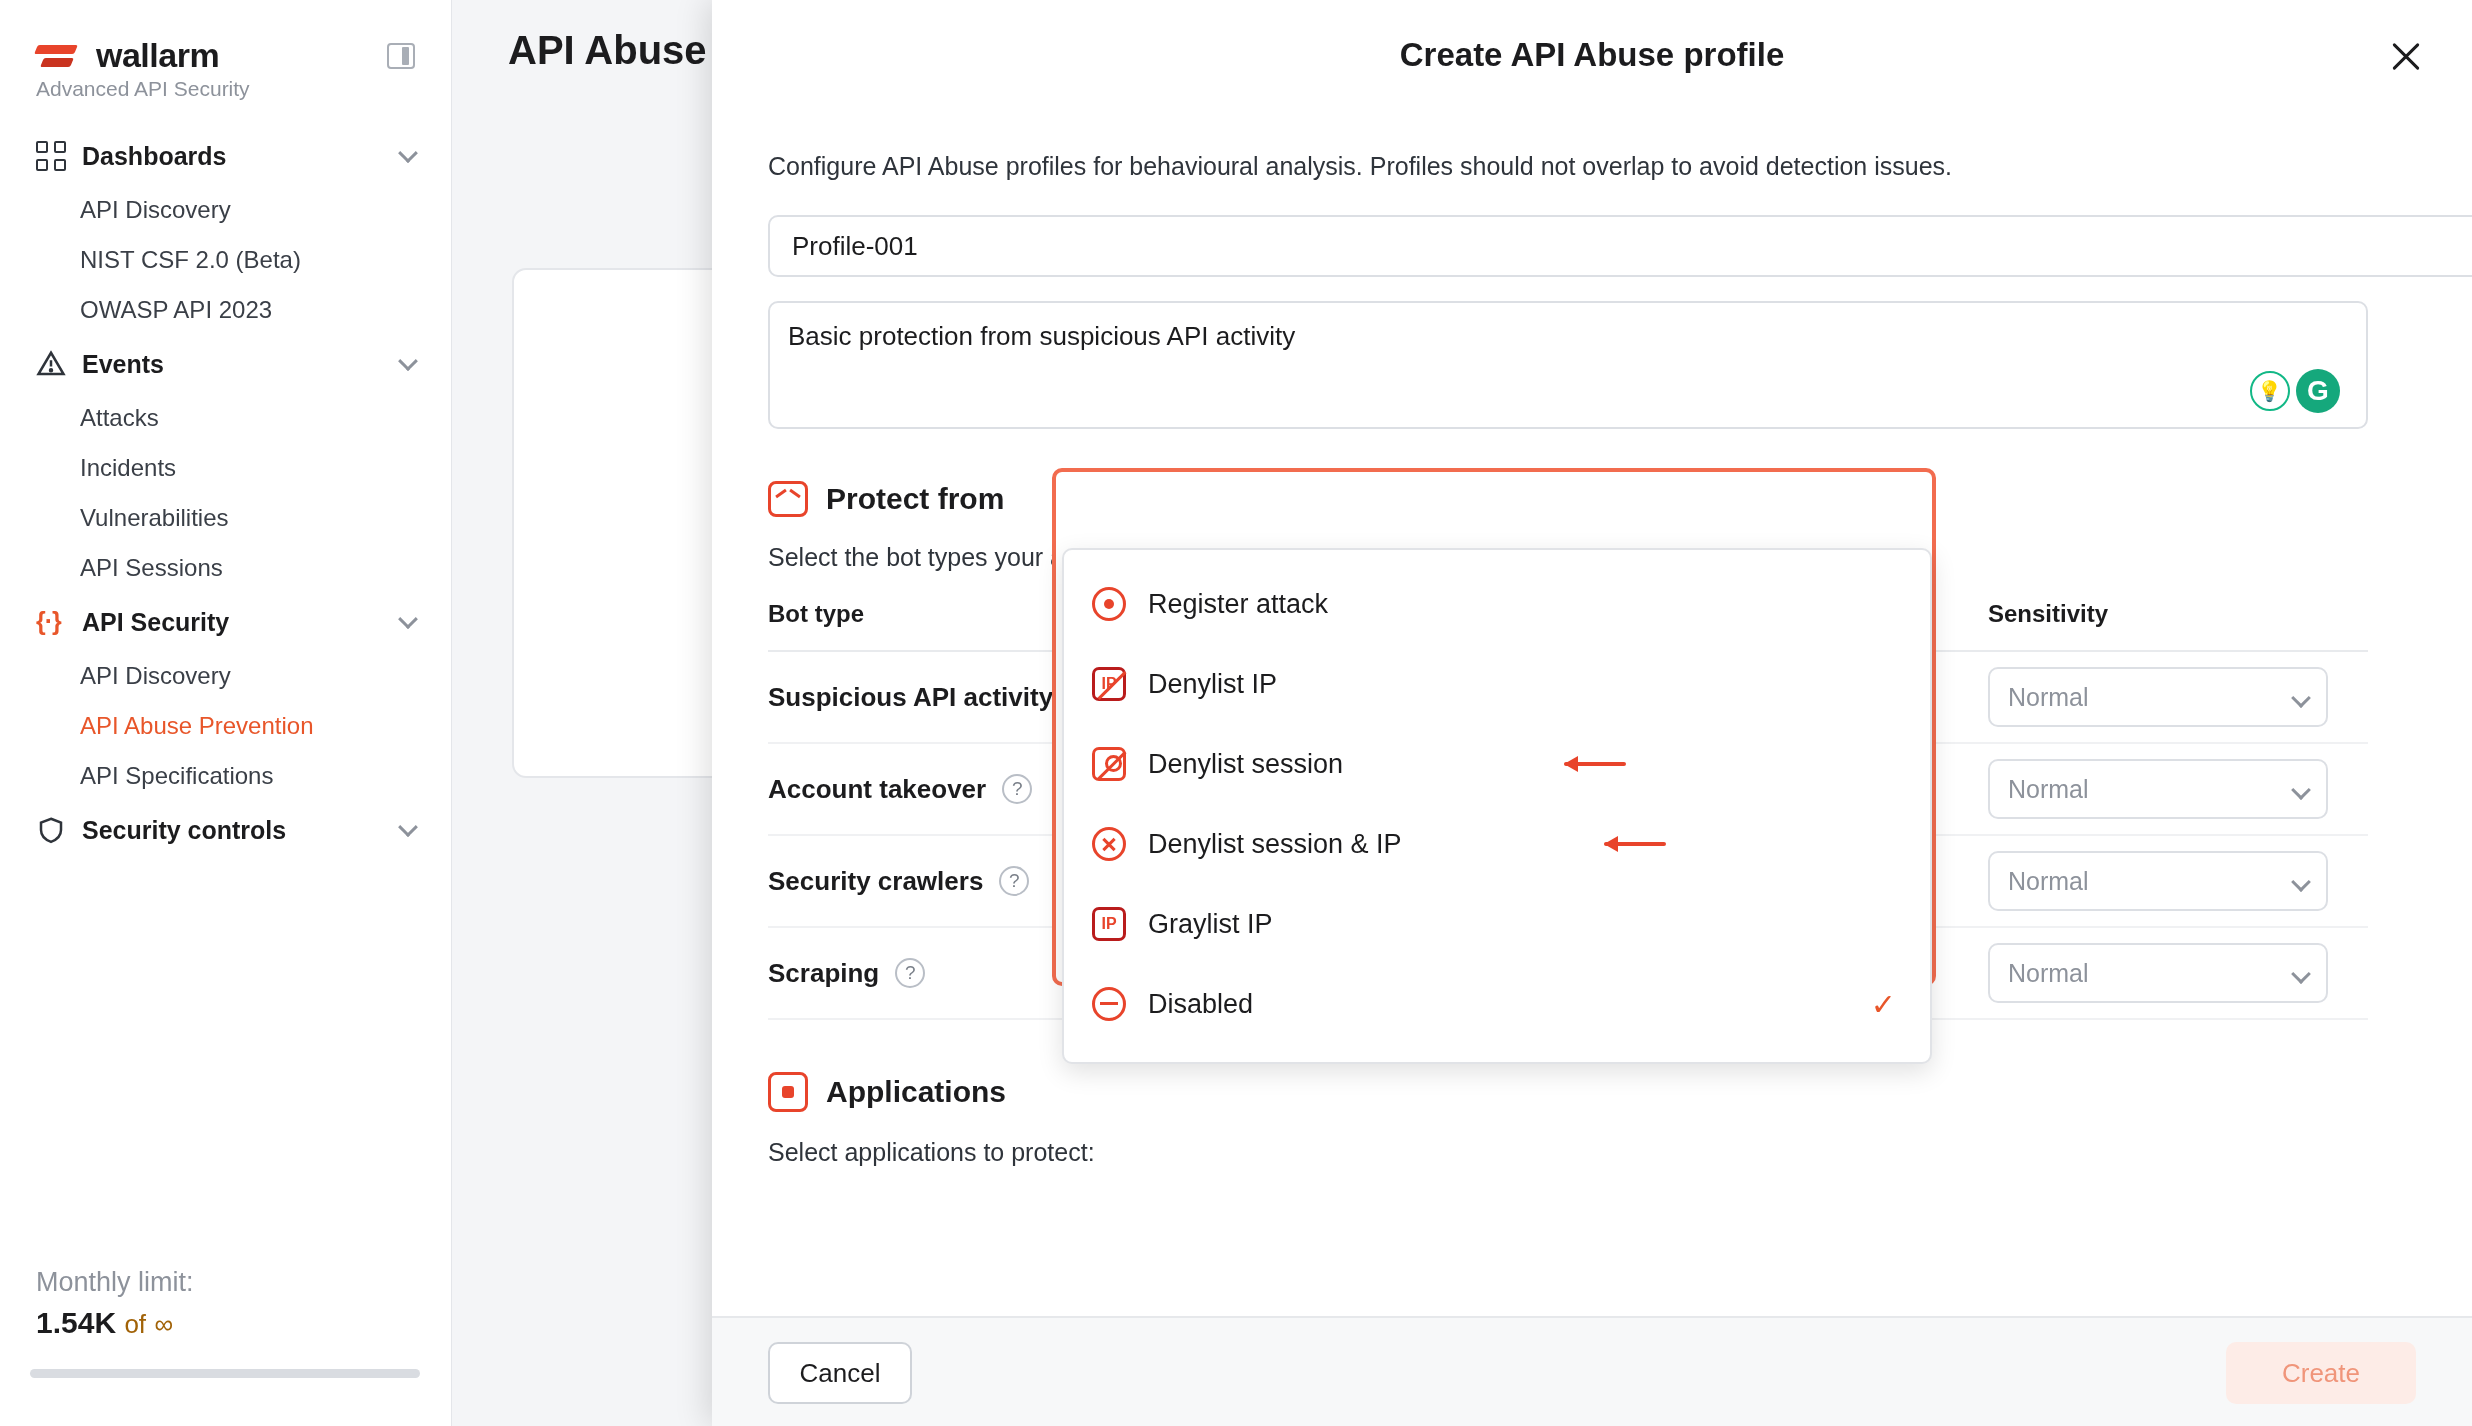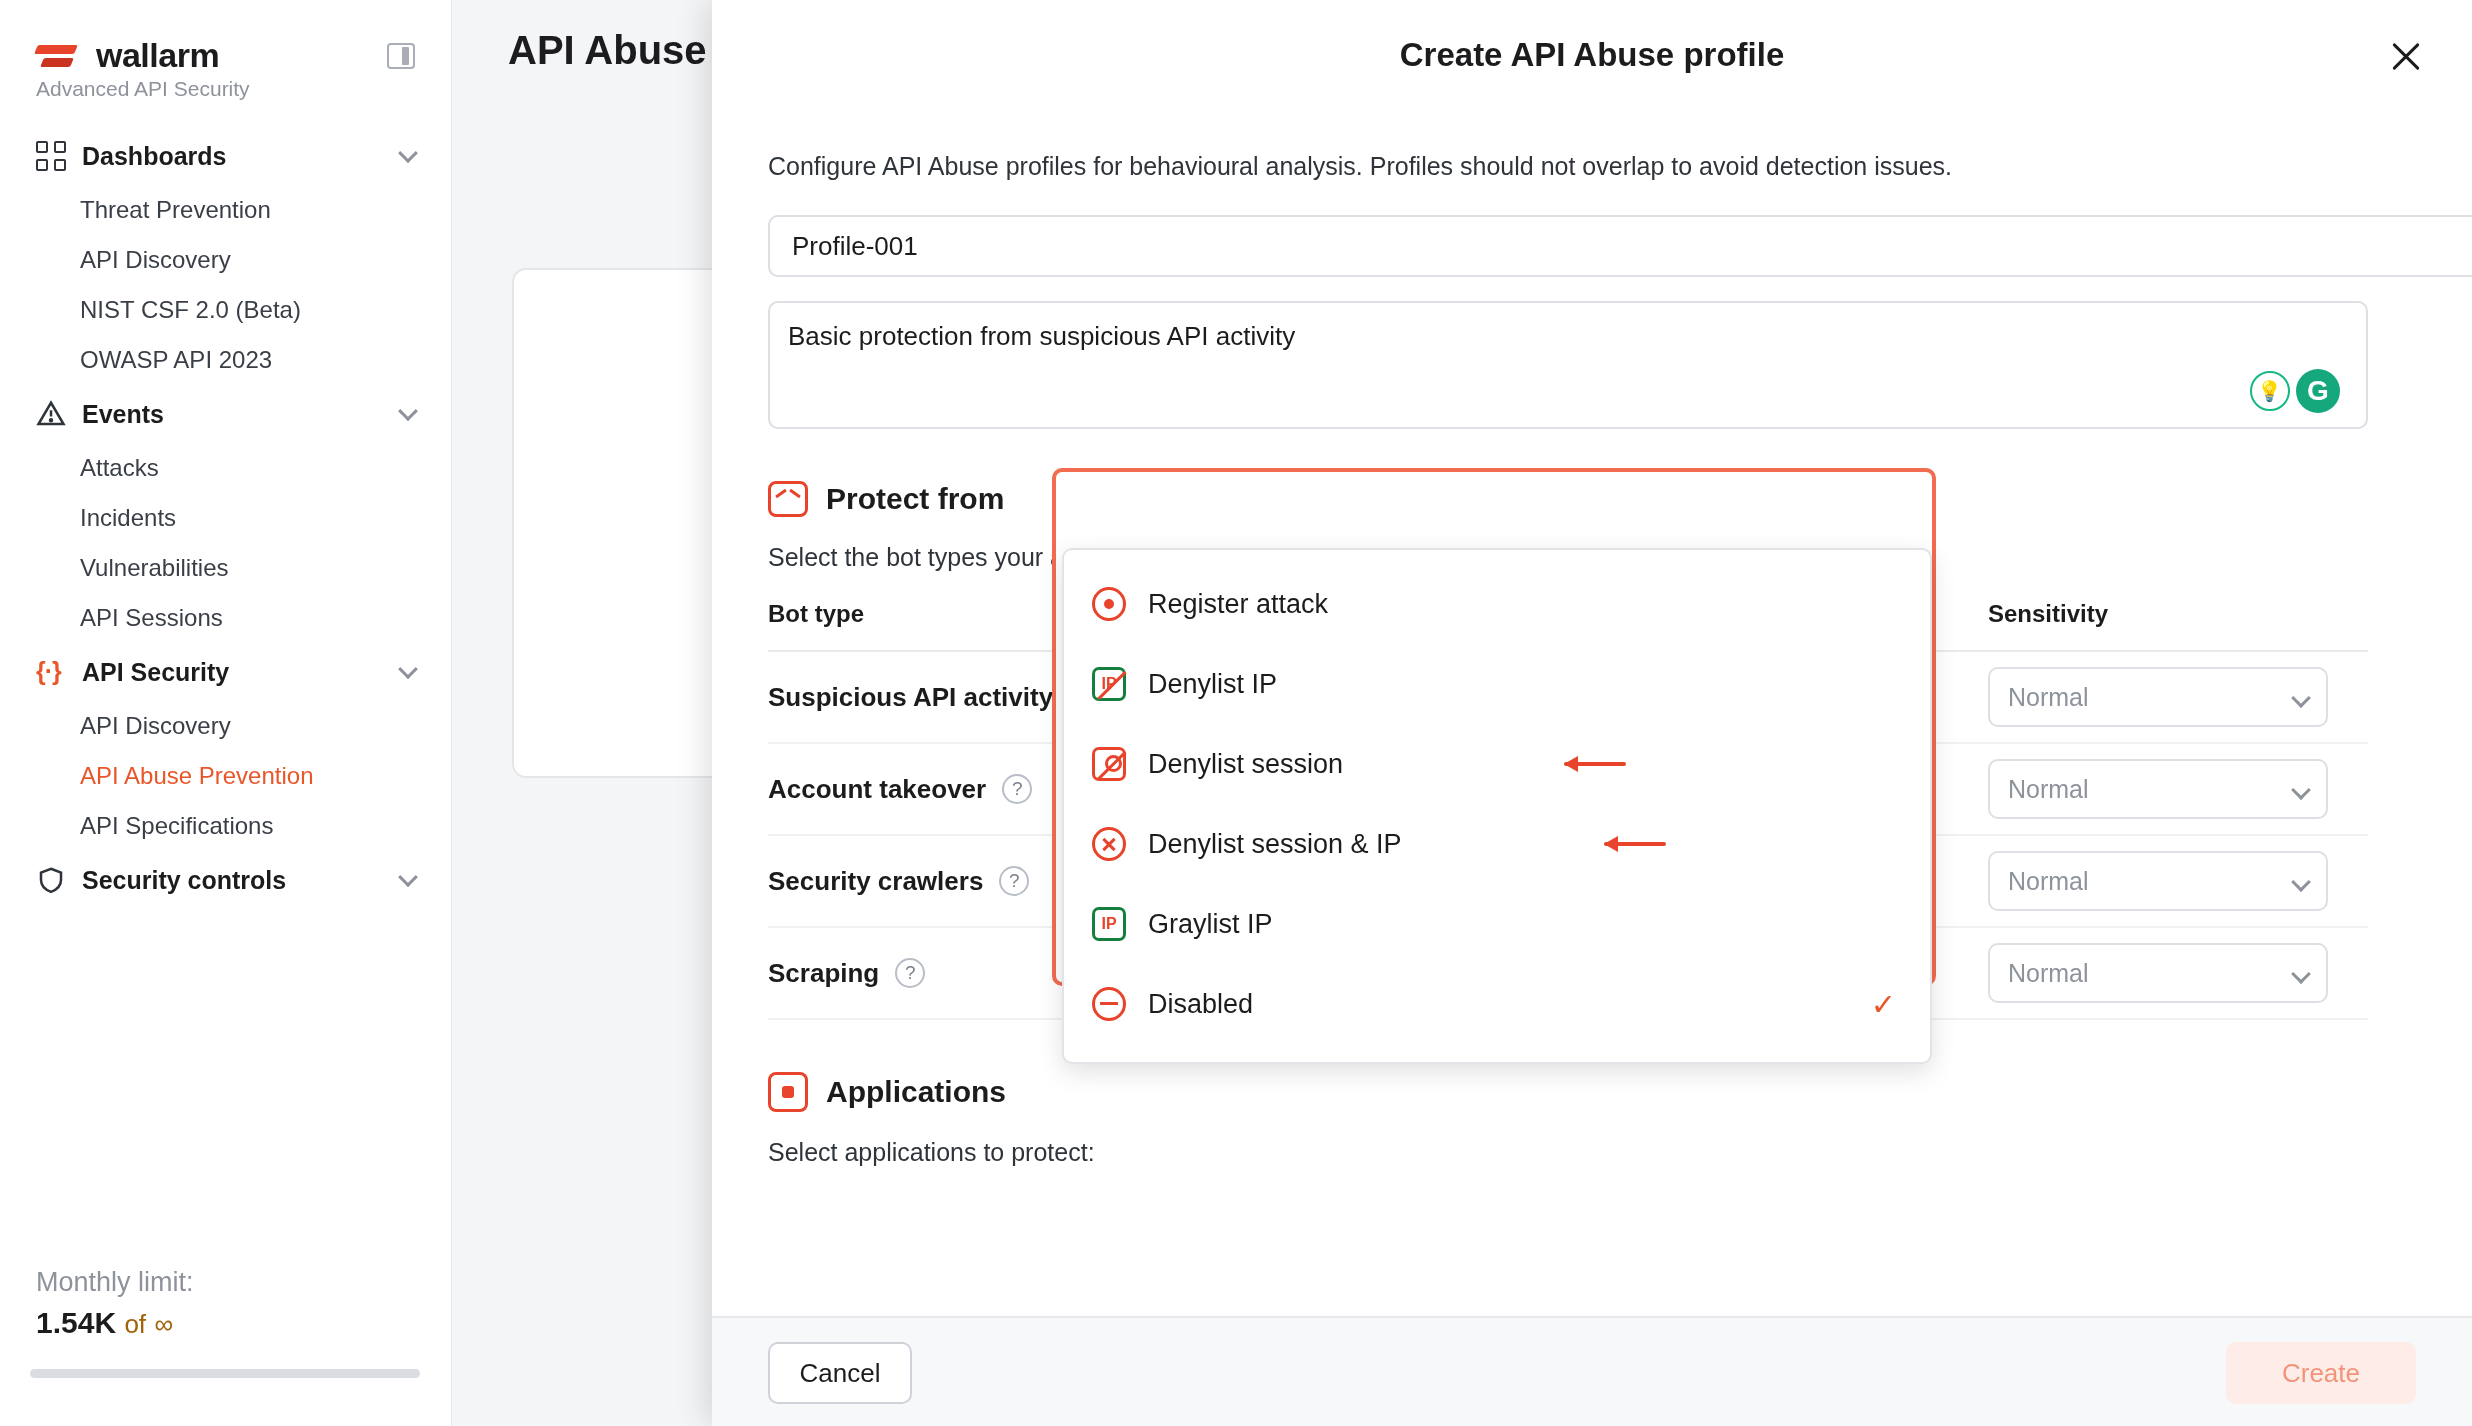--- a/index.html
+++ b/index.html
@@ -123,21 +123,21 @@
   .arrow-mark { position:absolute; width: 62px; height: 4px; background:#e8442b; border-radius:2px; }
   .arrow-mark:before { content:""; position:absolute; left:0; top:-6px; border-top:8px solid transparent; border-bottom:8px solid transparent; border-right:14px solid #e8442b;}
 
   .ic { width: 34px; height: 34px; margin-right: 22px; flex:0 0 auto; display:inline-block; position:relative;}
   .ic-circle { border:3px solid #e8442b; border-radius:50%; }
   .ic-circle.minus:after { content:""; position:absolute; left:5px; top:12px; width:18px; height:3px; background:#e8442b;}
   .ic-circle.x:before, .ic-circle.x:after { content:""; position:absolute; left:6px; top:13px; width:16px; height:3px; background:#e8442b;}
   .ic-circle.x:before { transform: rotate(45deg);} .ic-circle.x:after{transform:rotate(-45deg);}
   .ic-target { border:3px solid #e8442b; border-radius:50%; }
   .ic-target:after{content:"";position:absolute;left:9px;top:9px;width:10px;height:10px;background:#e8442b;border-radius:50%;}
-  .ic-ip { border:3px solid #15803d; border-radius:7px; font-size:16px; color:#e8442b; display:flex;align-items:center;justify-content:center; font-weight:700;}
+  .ic-ip { border:3px solid #b91c1c; border-radius:7px; font-size:16px; color:#e8442b; display:flex;align-items:center;justify-content:center; font-weight:700;}
   .ic-slash:after{content:"";position:absolute;left:-2px;top:14px;width:38px;height:3px;background:#e8442b;transform:rotate(-45deg);}
   .ic-person { border:3px solid #e8442b; border-radius:7px;}
   .ic-person:before{content:"";position:absolute;left:10px;top:5px;width:11px;height:11px;border:3px solid #e8442b;border-radius:50%;}
 
   
   .modal-footer { position:absolute; left:0; right:0; bottom:0; height: 110px; background:#f7f8f9; border-top: 2px solid #e6e8eb; }
   .btn-cancel { position:absolute; left: 56px; top: 24px; width: 144px; height: 62px; border:2px solid #cfd3d9; border-radius: 10px;
     background:#fff; font-size: 26px; color:#1c1c1e; display:flex; align-items:center; justify-content:center; cursor:pointer;}
   .btn-create { position:absolute; right: 56px; top: 24px; width: 190px; height: 62px; border-radius: 10px;
     background:#fdece7; color:#f0957a; font-size: 26px; display:flex; align-items:center; justify-content:center; cursor:pointer;}
@@ -165,21 +165,20 @@
       <div class="nav-group">
         <span class="gicon grid">
             <span></span>
             <span></span>
             <span></span>
             <span></span>
           </span>
         <span>Dashboards</span>
         <span class="chev"></span>
       </div>
-      <div class="nav-item">Threat Prevention</div>
       <div class="nav-item">API Discovery</div>
       <div class="nav-item">NIST CSF 2.0 (Beta)</div>
       <div class="nav-item">OWASP API 2023</div>
 
       <div class="nav-group">
         <span class="gicon">
           <svg width="30" height="30" viewBox="0 0 24 24" fill="none" stroke="#2f343b" stroke-width="2">
             <path d="M12 3 L22 20 H2 Z"></path>
               <line x1="12" y1="9" x2="12" y2="14"></line>
               <circle cx="12" cy="17" r="0.8" fill="#2f343b"></circle>

